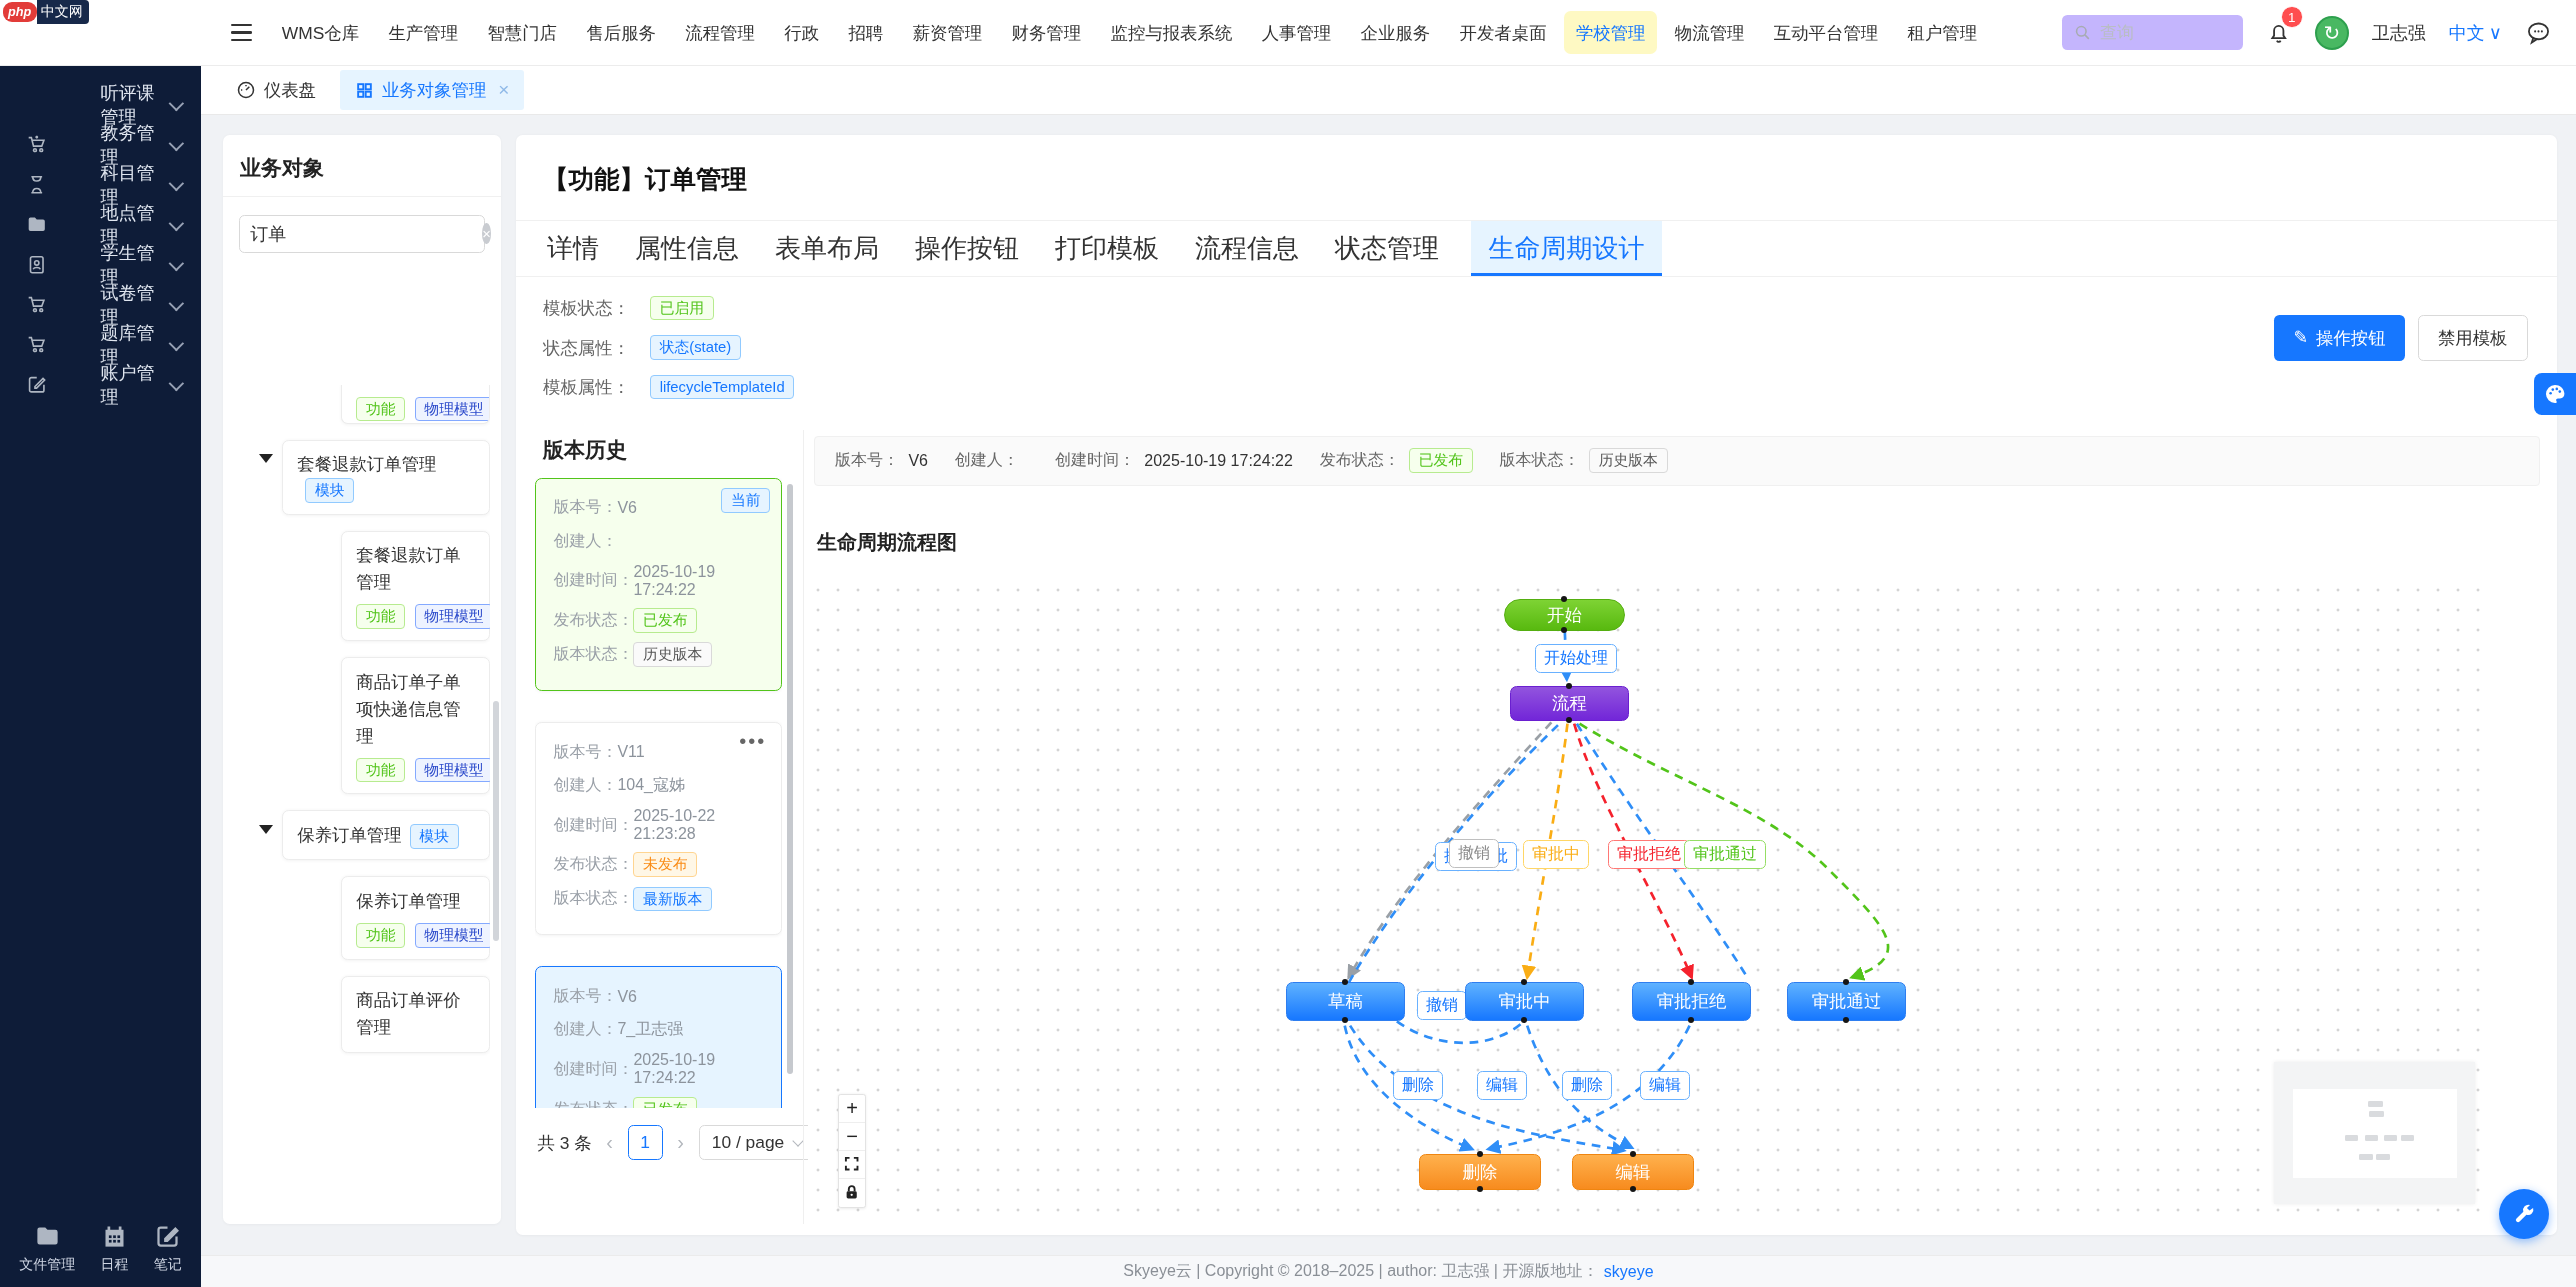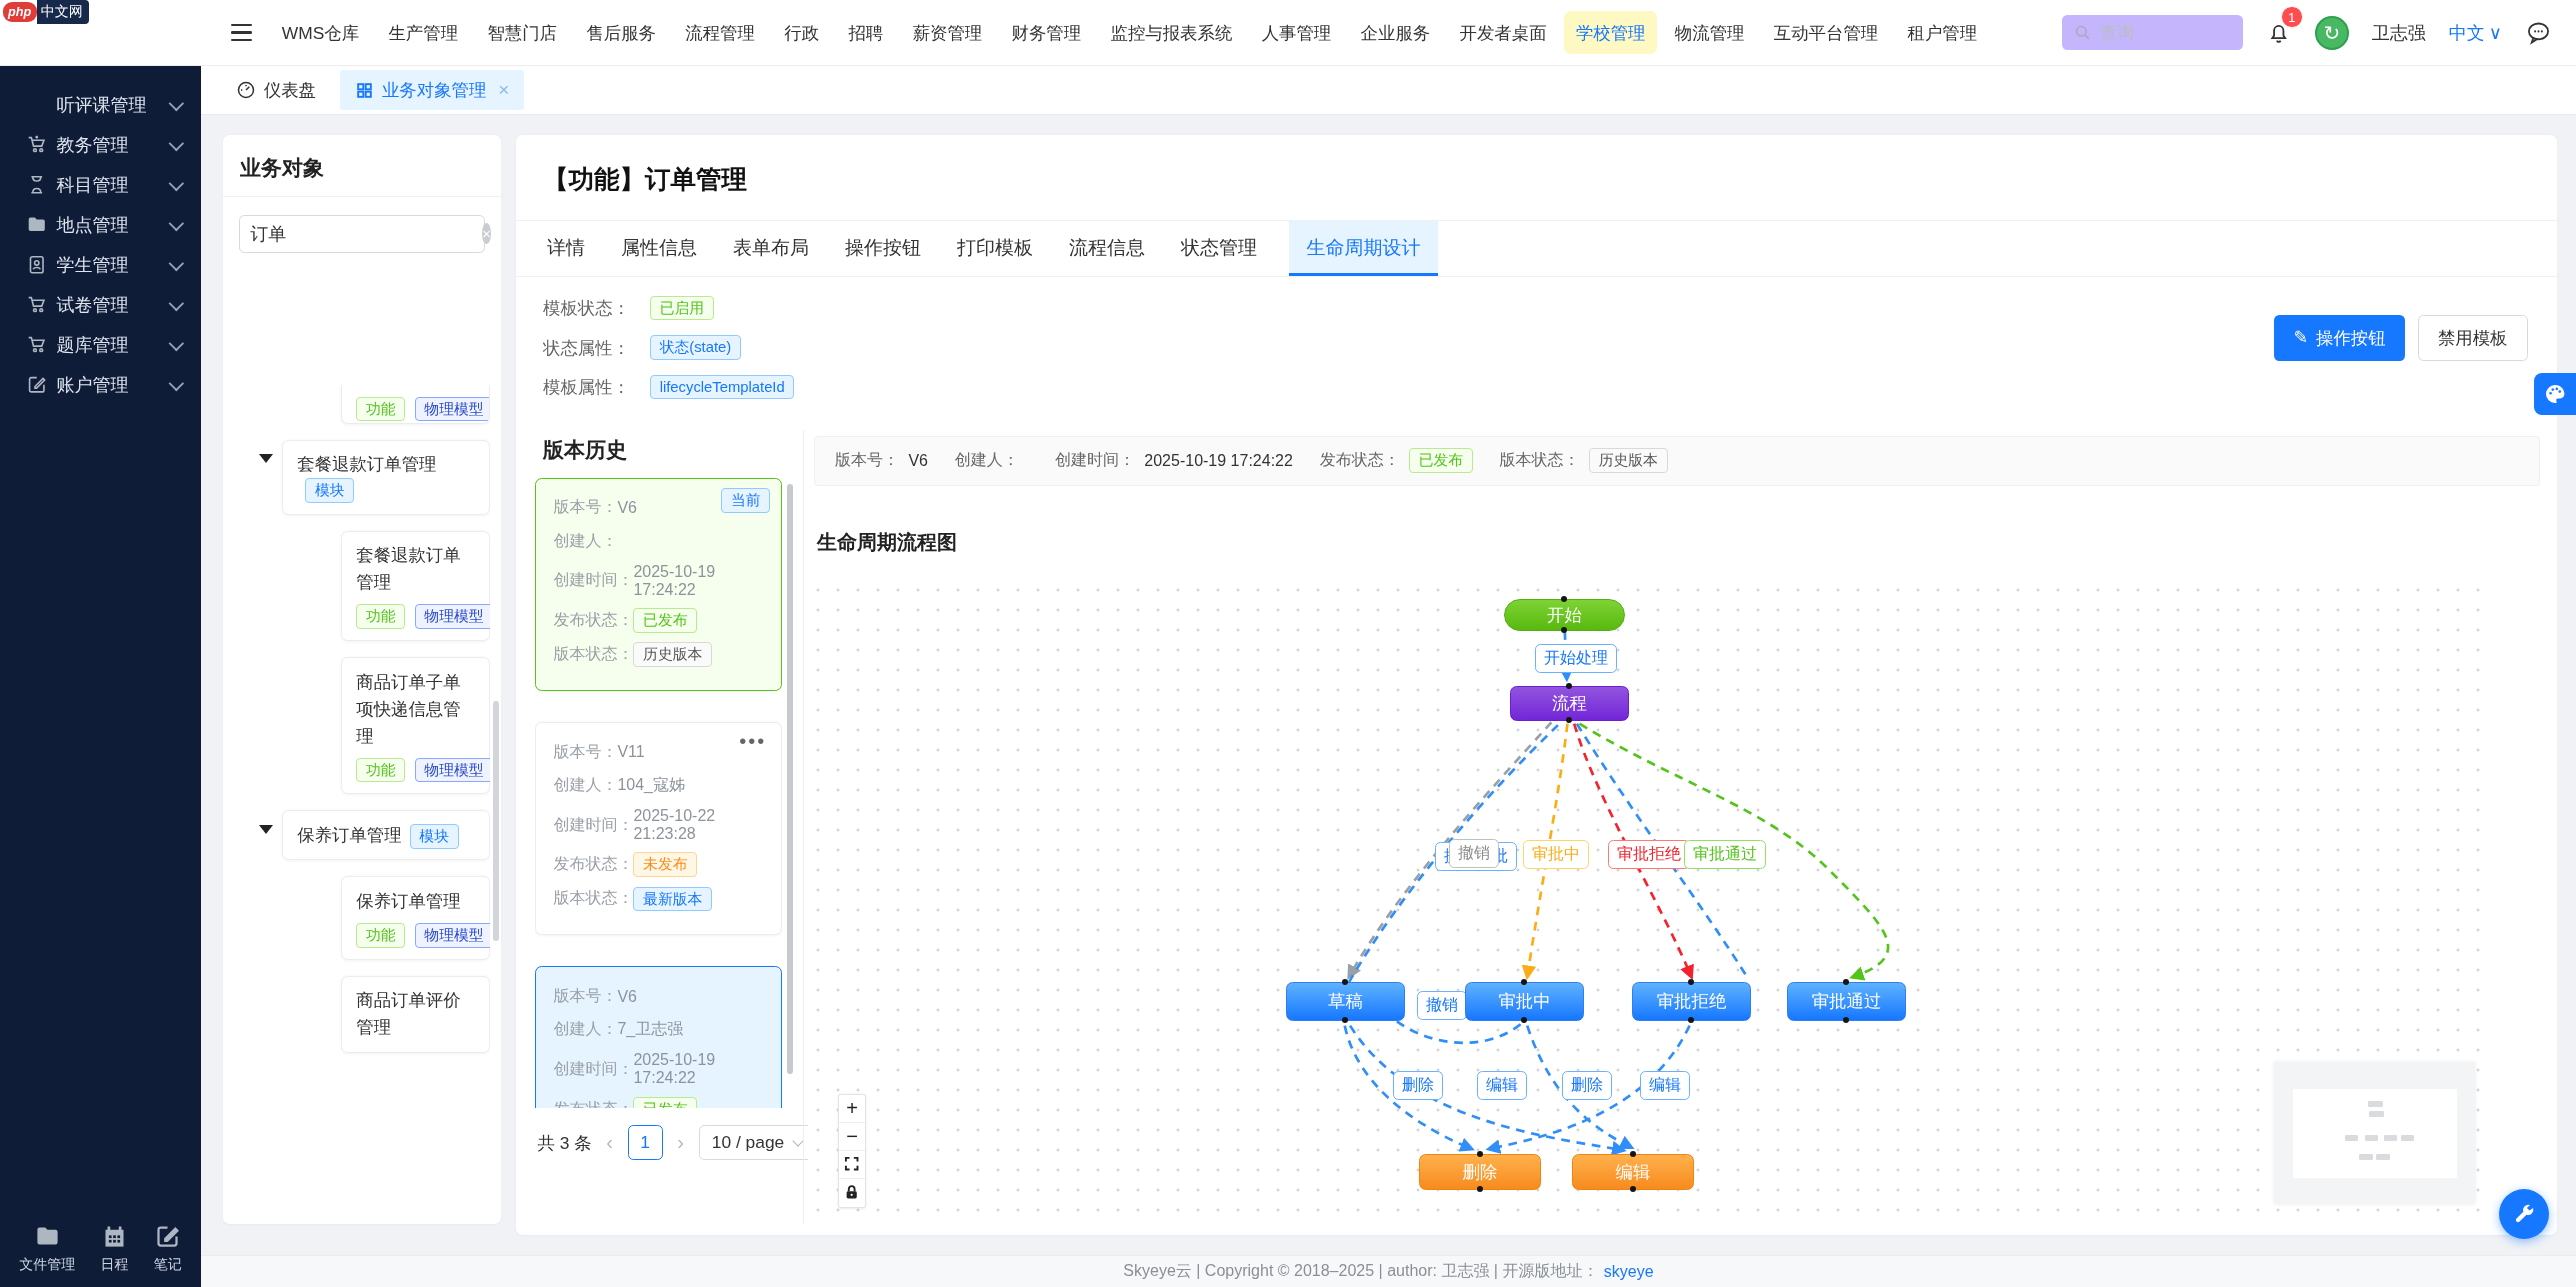--- a/index.html
+++ b/index.html
@@ -25,21 +25,21 @@
   .bell-wrap { position:relative; }
   .nbadge { position:absolute; top:-13.4px; right:-10.7px; min-width:21.5px; height:21.5px; border-radius:10.7px; background:#ff4d4f; color:#fff; font-size:13.4px; display:flex; align-items:center; justify-content:center; border:1.3px solid #fff; }
   .uavatar { width:34px; height:34px; border-radius:50%; background:#49b862; color:#fff; font-size:20px; display:flex; align-items:center; justify-content:center; border:2px solid #2ea04e; }
   .uname { font-size:18px; color:#333; }
   .lang { font-size:18px; color:#1677ff; display:flex; align-items:center; gap:4px; }
 
   
   .sidebar { position:absolute; top:66px; left:0; width:201px; bottom:0; background:#0e1c38; z-index:10; }
   .side-item { height:40px; display:flex; align-items:center; padding:0 19px 0 25.5px; color:#dfe5ef; font-size:18px; cursor:pointer; }
   .side-item .sicon { width:31px; display:flex; align-items:center; color:#aeb6c2; }
-  .side-item .slabel { flex:1; }
+  .side-item .slabel { flex:1;margin-left:44px; }
   .chev { width:10.7px; height:10.7px; border-right:2px solid #97a1b4; border-bottom:2px solid #97a1b4; transform:rotate(45deg); margin-top:-4px; }
   .side-list { padding-top:19px; }
   .dock { position:absolute; left:0; right:0; bottom:13.4px; display:flex; justify-content:space-around; padding:0 6.7px; }
   .dock-item { display:flex; flex-direction:column; align-items:center; gap:5.4px; color:#cdd4e2; font-size:14px; cursor:pointer; }
 
   
   .tabbar { position:absolute; left:201px; top:66px; right:0; height:49px; background:#fff; border-bottom:0.7px solid #e9e9e9; display:flex; align-items:center; padding-left:20px; gap:9.4px; z-index:5; }
   .dash-tab { display:flex; align-items:center; gap:8px; font-size:17.4px; color:#333; padding:8px 14.8px; cursor:pointer; }
   .page-tab { display:flex; align-items:center; gap:8px; font-size:17.4px; color:#1677ff; background:#e6f4ff; border-radius:3px; padding:8px 14.8px; cursor:pointer; }
   .page-tab .x { color:#8fb9e8; font-size:19px; margin-left:4px; }
@@ -67,21 +67,21 @@
   .b-gray   { color:#555;    background:#fafafa; border-color:#d9d9d9; }
   .b-orange { color:#fa8c16; background:#fff7e6; border-color:#ffd591; }
   .ml10 { margin-left:8px; }
   .cut-top { height:39px; overflow:hidden; border-radius:0 0 6.7px 6.7px; border-top:none; padding-top:4px; }
   .tree-scroll { position:absolute; right:2px; top:52%; width:6px; height:22%; background:#d2d5da; border-radius:3.4px; }
 
   
   .main-panel { position:absolute; left:315px; top:19.5px; right:19px; bottom:20px; background:#fff; border-radius:6.7px; box-shadow:0 0.7px 2.7px rgba(0,0,0,.04); }
   .main-title { font-size:25.5px; font-weight:bold; color:#111; padding:27px 27px 23px; border-bottom:0.7px solid #f0f0f0; }
   .tabs-row { display:flex; align-items:stretch; gap:28px; padding:0 27px; height:56px; border-bottom:0.7px solid #f0f0f0; }
-  .mtab { font-size:19px; color:#333; display:flex; align-items:center; cursor:pointer; position:relative; padding:0 4px; }
+  .mtab { font-size:26px; color:#333; display:flex; align-items:center; cursor:pointer; position:relative; padding:0 4px; }
   .mtab.active { color:#1677ff; background:#e6f4ff; padding:0 17.4px; }
   .mtab.active::after { content:""; position:absolute; left:0; right:0; bottom:-0.7px; height:3.4px; background:#1677ff; }
   .fields { padding:19px 27px 6.7px; }
   .frow { display:flex; align-items:flex-end; margin-bottom:14.8px; }
   .flabel { font-size:17.4px; color:#666; width:107px; }
   .hdr-btns { position:absolute; right:29.5px; top:180px; display:flex; gap:13.4px; }
   .btn-primary { background:#1677ff; color:#fff; font-size:17.4px; border:none; border-radius:5.4px; padding:10px 19px; display:flex; align-items:center; gap:8px; cursor:pointer; }
   .btn-default { background:#fff; color:#333; font-size:17.4px; border:0.7px solid #d9d9d9; border-radius:5.4px; padding:10px 19px; cursor:pointer; }
 
   

